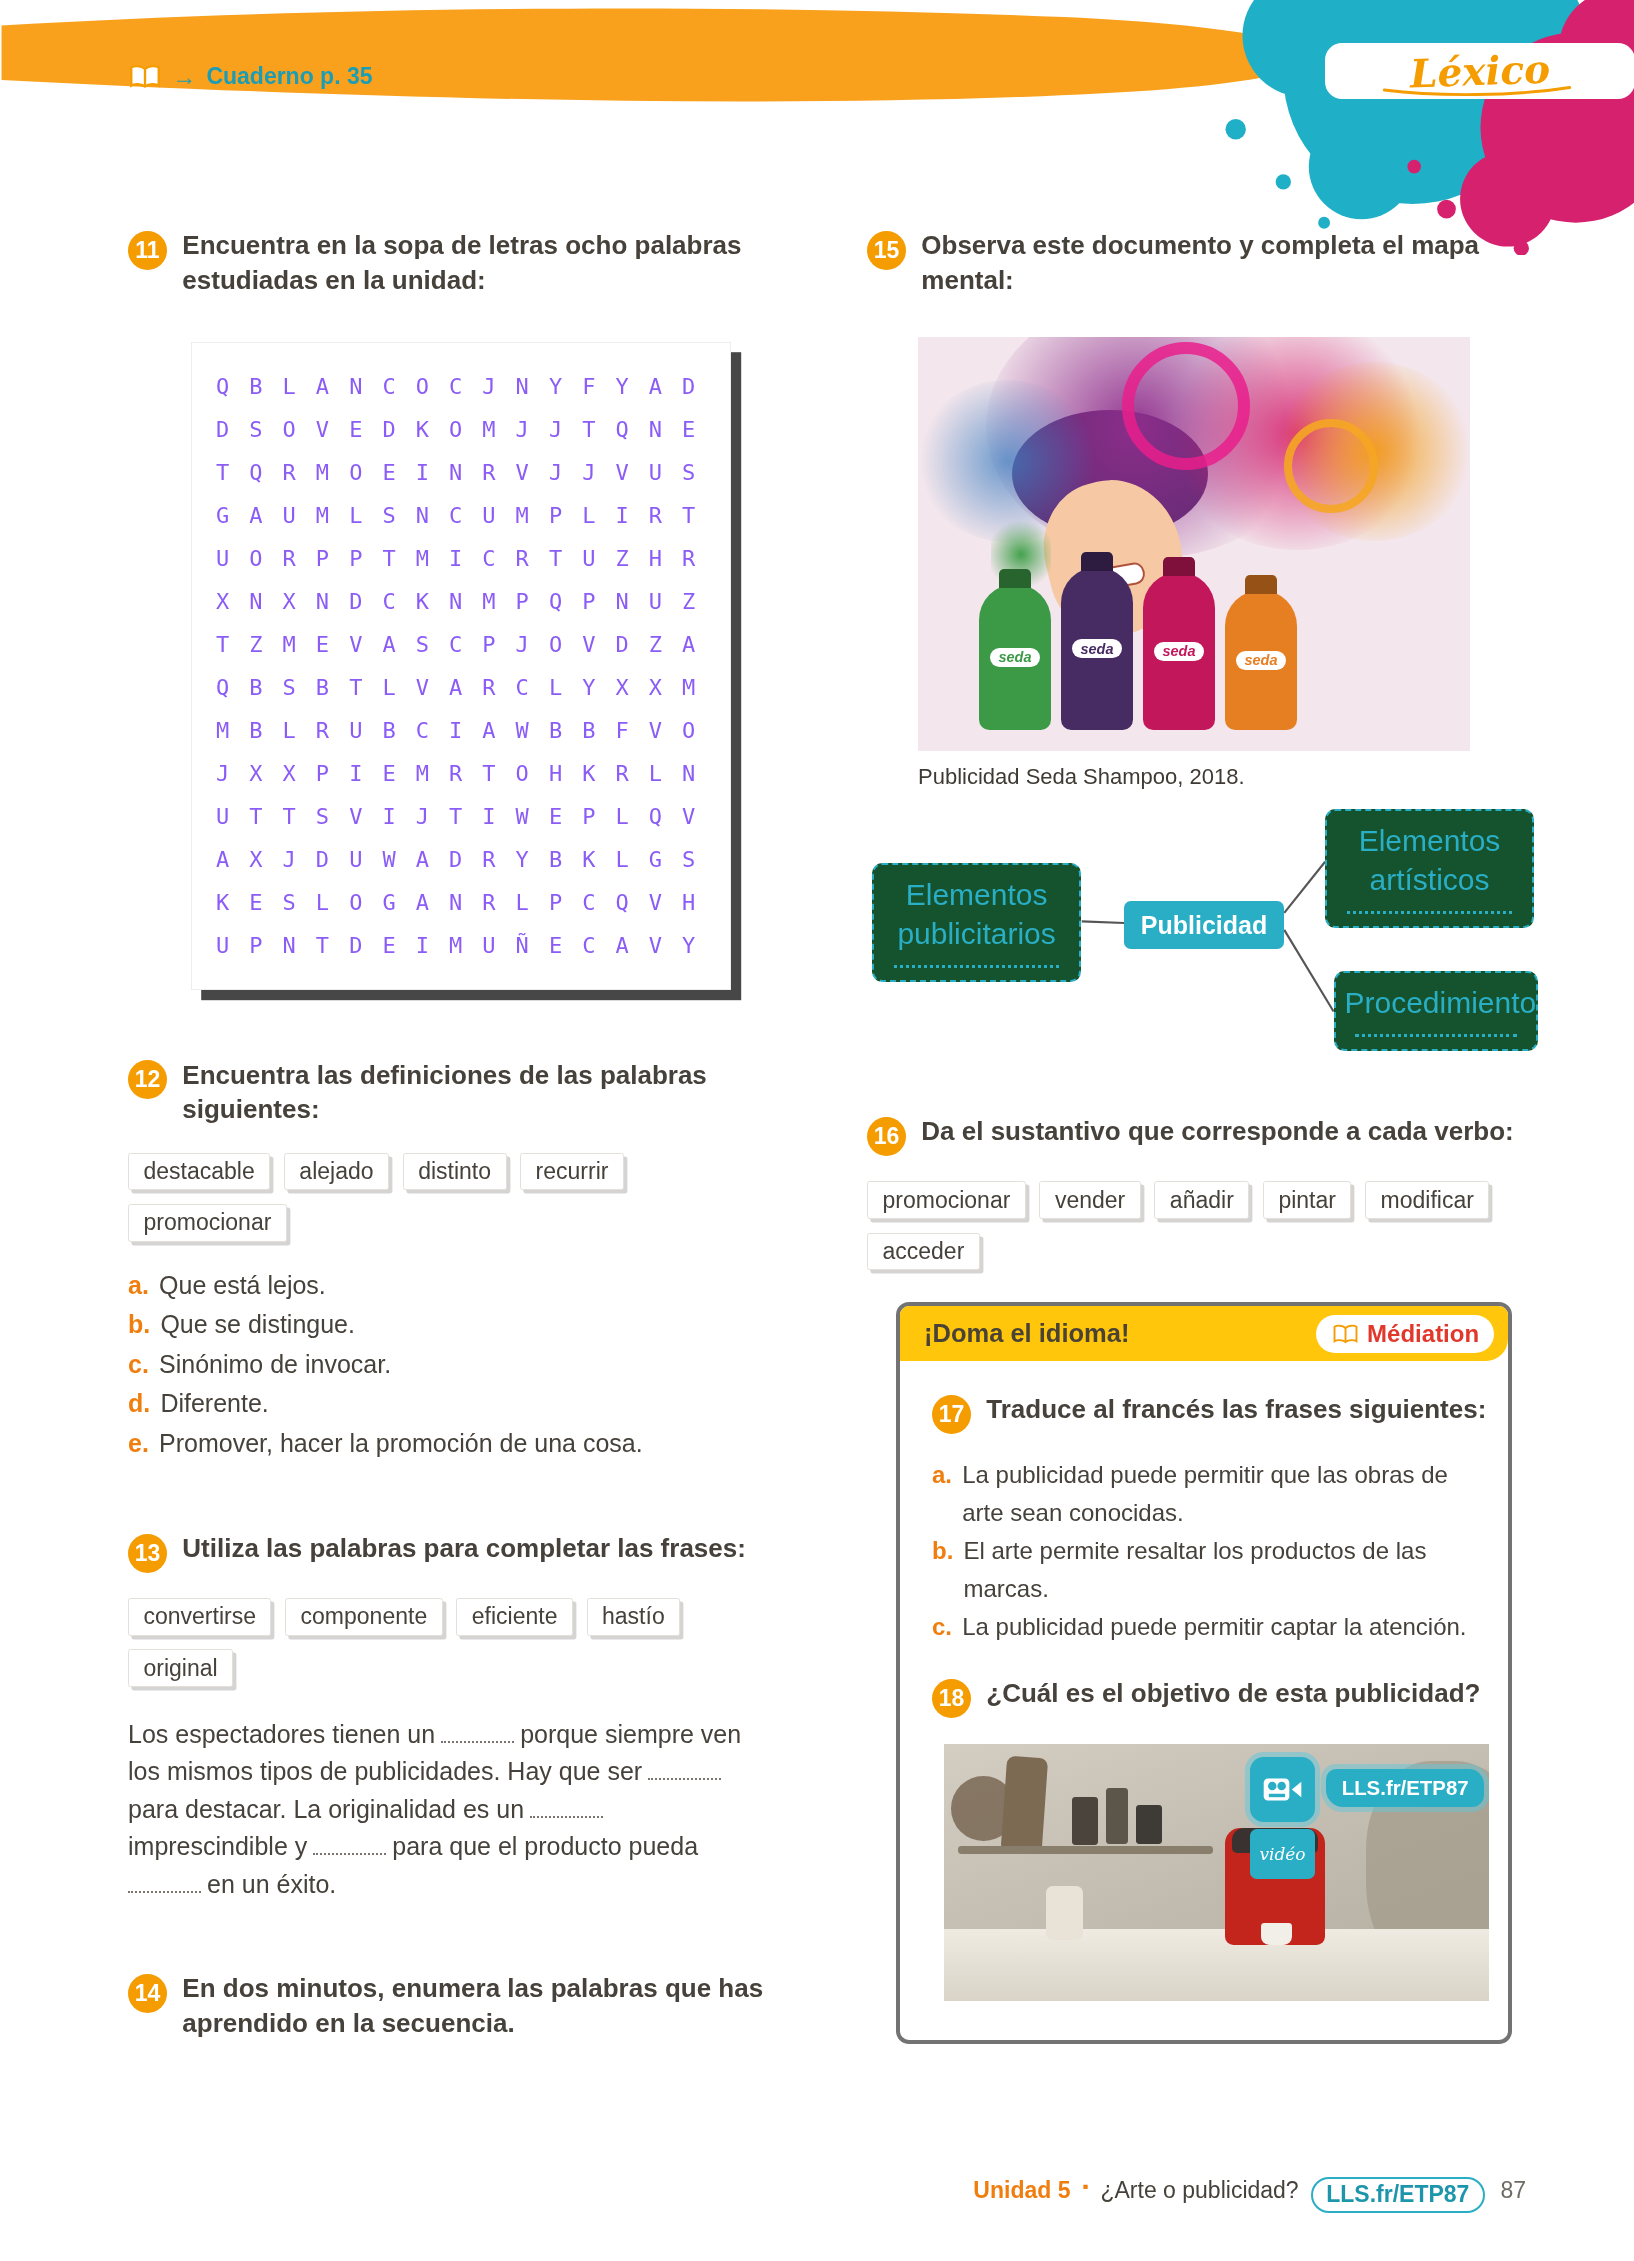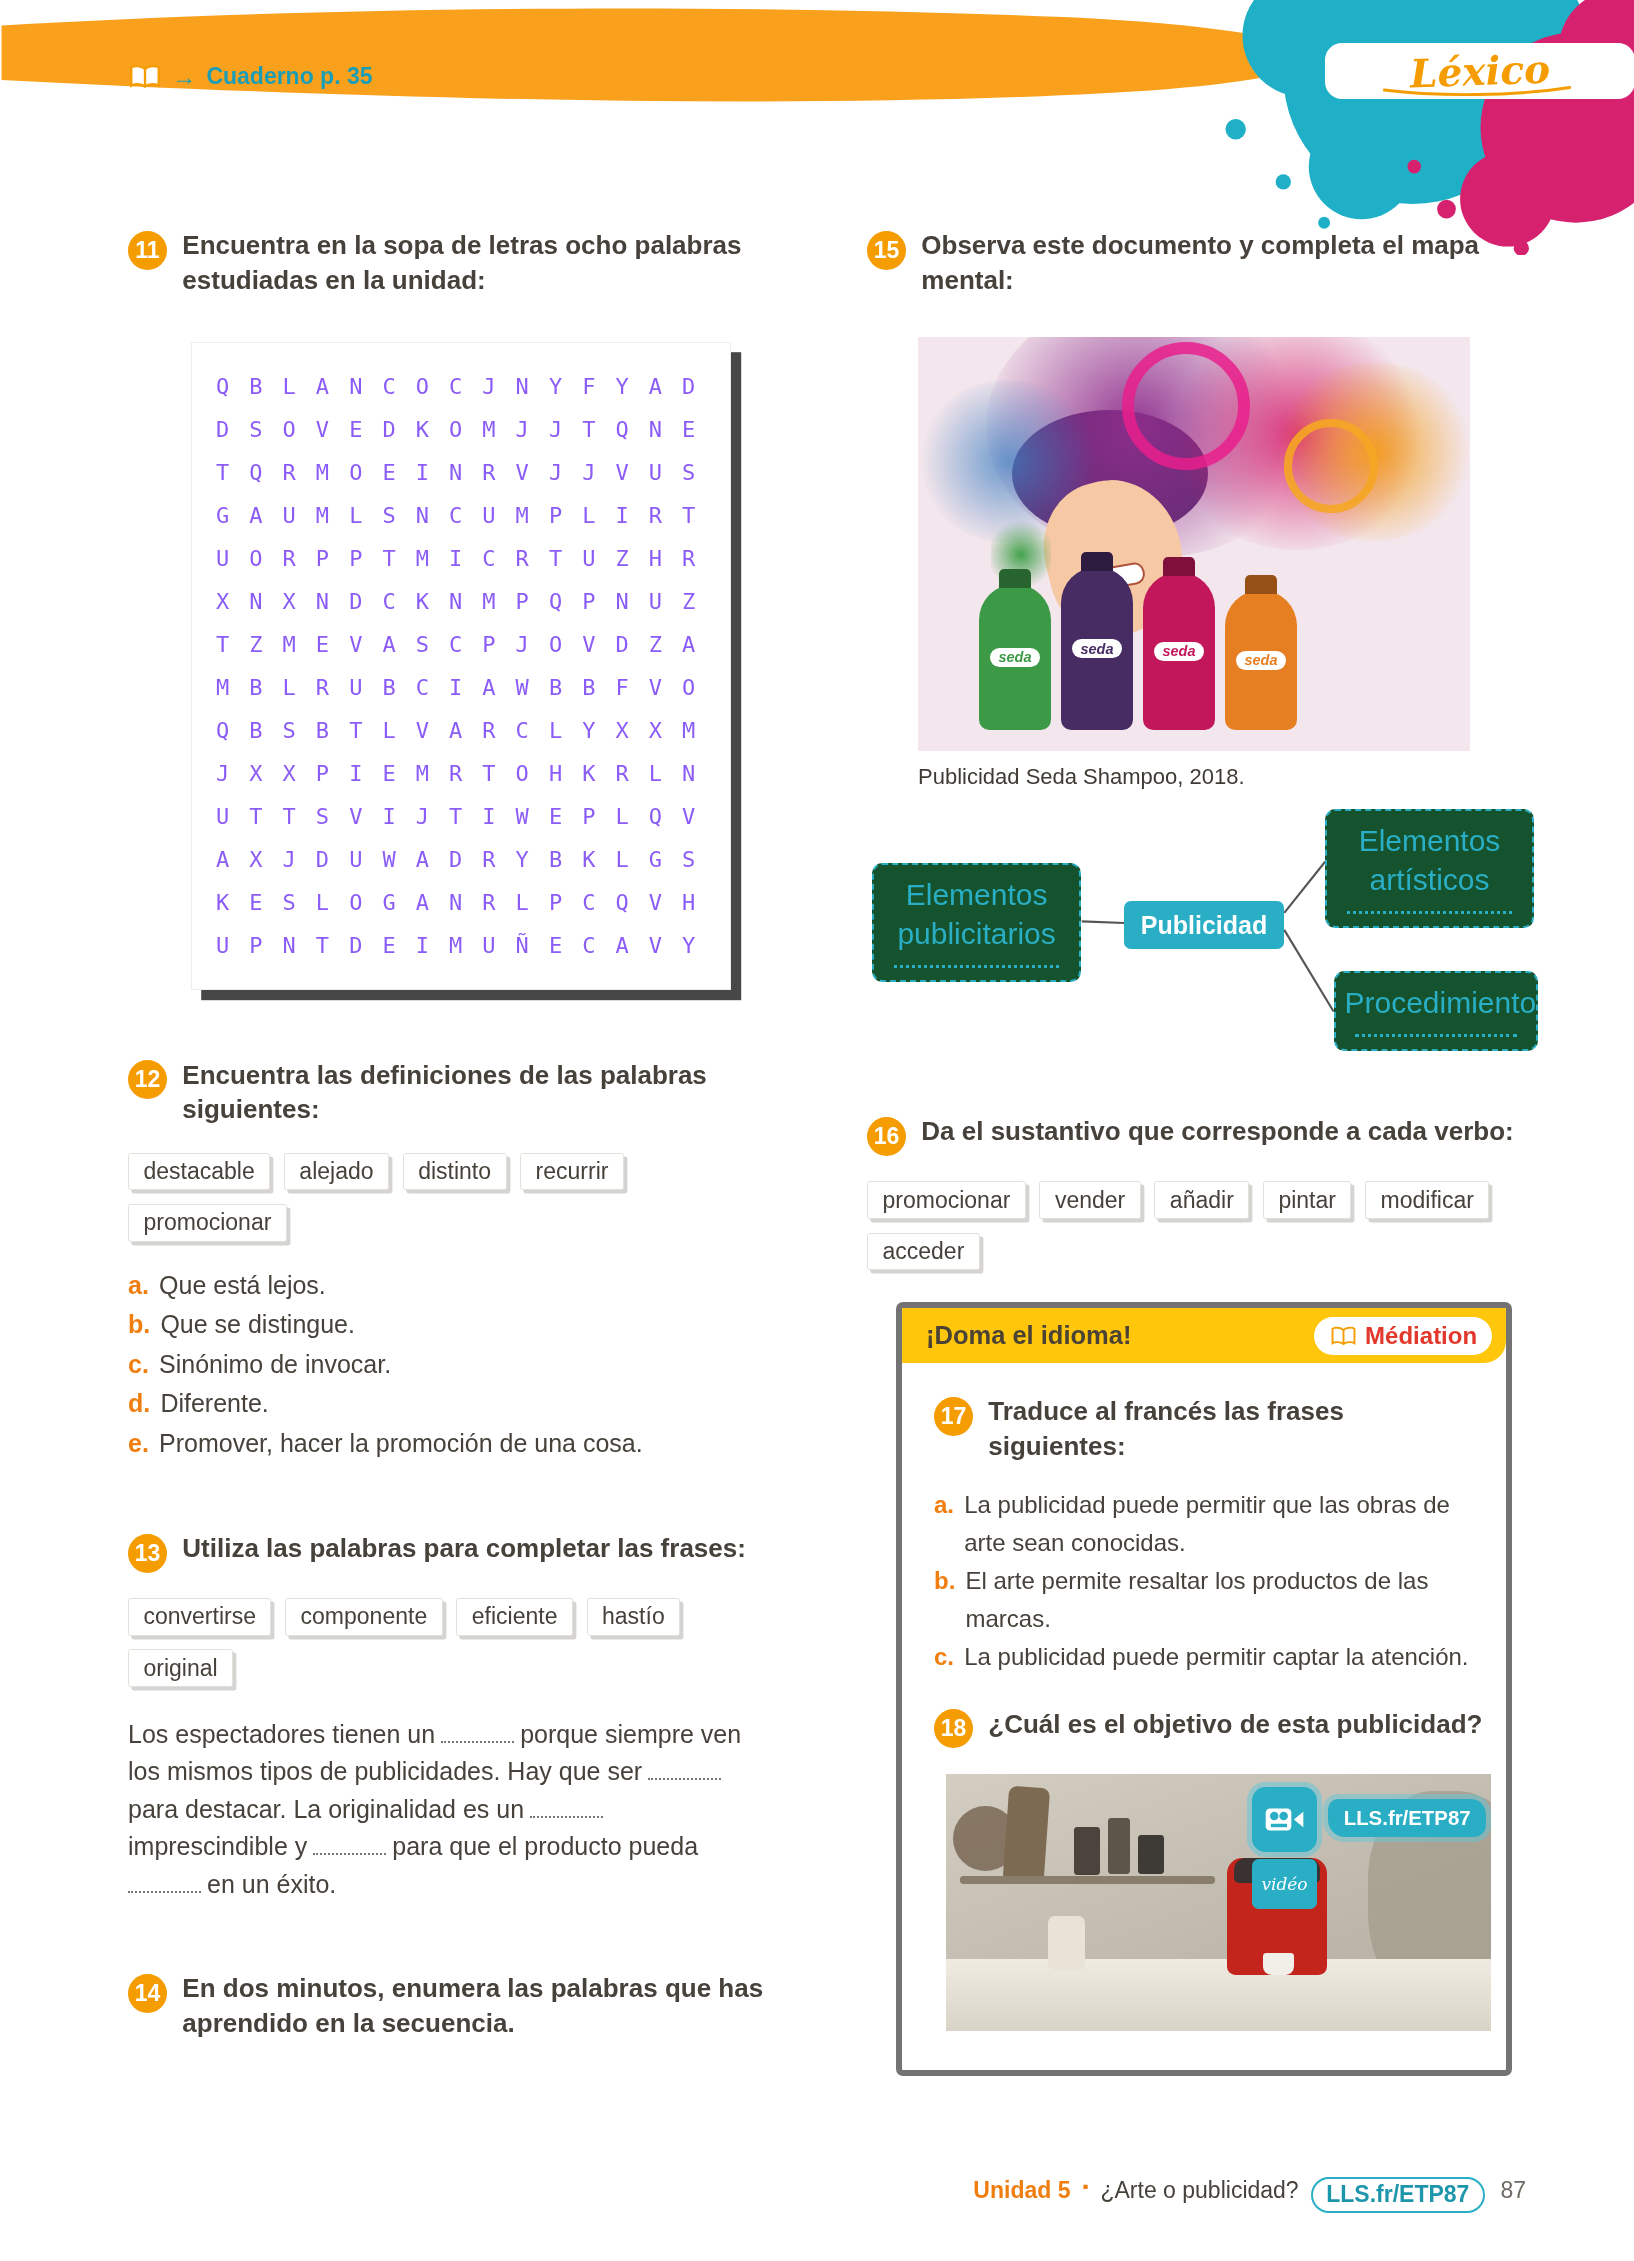--- a/index.html
+++ b/index.html
@@ -67,21 +67,21 @@
   .mindmap{position:relative;margin-top:19px;height:274px}
   .mm-lines{position:absolute;left:0;top:0}
   .mm-box{position:absolute;border:2.6px dashed #2AAEC5;border-radius:10.2px;text-align:center;padding:10.2px 8.5px 6.8px;color:#2AAEC5;font-size:30px;line-height:1.3;background:#14532d}
   .mm-left{left:5.1px;top:54px;width:209px}
   .mm-tr{left:458px;top:0;width:209px}
   .mm-br{left:467px;top:162px;width:204px}
   .mm-dots{border-bottom:3.4px dotted #2AAEC5;width:88%;margin:12px auto 5.1px;height:1.7px}
   .mm-center{position:absolute;left:257px;top:92px;width:160px;height:48px;background:#2AAEC5;color:#fff;font-weight:bold;font-size:25px;display:flex;align-items:center;justify-content:center;border-radius:6.8px}
 
   
-  .doma{margin:32px 0 0 29px;width:616px;border:6px solid #737373;border-radius:7px;background:#fff;padding-bottom:39px;overflow:hidden}
+  .doma{margin:32px 0 0 29px;width:616px;border:4px solid #737373;border-radius:13px;background:#fff;padding-bottom:39px;overflow:hidden}
   .doma-head{display:flex;align-items:center;justify-content:space-between;background:#FFC60B;padding:8.5px 13.6px 8.5px 24px;border-radius:0 0 22px 0}
   .doma-title{font-size:25.5px;font-weight:bold;color:#4A4335}
   .mediation{background:#fff;border-radius:20.4px;padding:5.1px 15.3px;display:flex;align-items:center;gap:8.5px}
   .mediation-text{color:#E2372B;font-weight:bold;font-size:24px}
   .doma .ex-head{margin:31px 20.4px 0 32px}
   .doma .abc-list{margin:22px 29px 0 32px}
   .doma .abc-row{font-size:24px}
 
   
   .figure-vid{position:relative;margin:25.5px 0 0 44px;width:545px;height:257px;background:linear-gradient(160deg,#D3CDC2,#B2AB9E);overflow:hidden}
@@ -159,22 +159,22 @@
     </div>
 
     <div class="wordsearch">
       <div class="ws-row">Q B L A N C O C J N Y F Y A D</div>
       <div class="ws-row">D S O V E D K O M J J T Q N E</div>
       <div class="ws-row">T Q R M O E I N R V J J V U S</div>
       <div class="ws-row">G A U M L S N C U M P L I R T</div>
       <div class="ws-row">U O R P P T M I C R T U Z H R</div>
       <div class="ws-row">X N X N D C K N M P Q P N U Z</div>
       <div class="ws-row">T Z M E V A S C P J O V D Z A</div>
+      <div class="ws-row">Q B S B T L V A R C L Y X X M</div>
       <div class="ws-row">M B L R U B C I A W B B F V O</div>
-      <div class="ws-row">Q B S B T L V A R C L Y X X M</div>
       <div class="ws-row">J X X P I E M R T O H K R L N</div>
       <div class="ws-row">U T T S V I J T I W E P L Q V</div>
       <div class="ws-row">A X J D U W A D R Y B K L G S</div>
       <div class="ws-row">K E S L O G A N R L P C Q V H</div>
       <div class="ws-row">U P N T D E I M U Ñ E C A V Y</div>
     </div>
 
     <div class="section">
       <div class="ex-head">
         <span class="ex-num">12</span>

